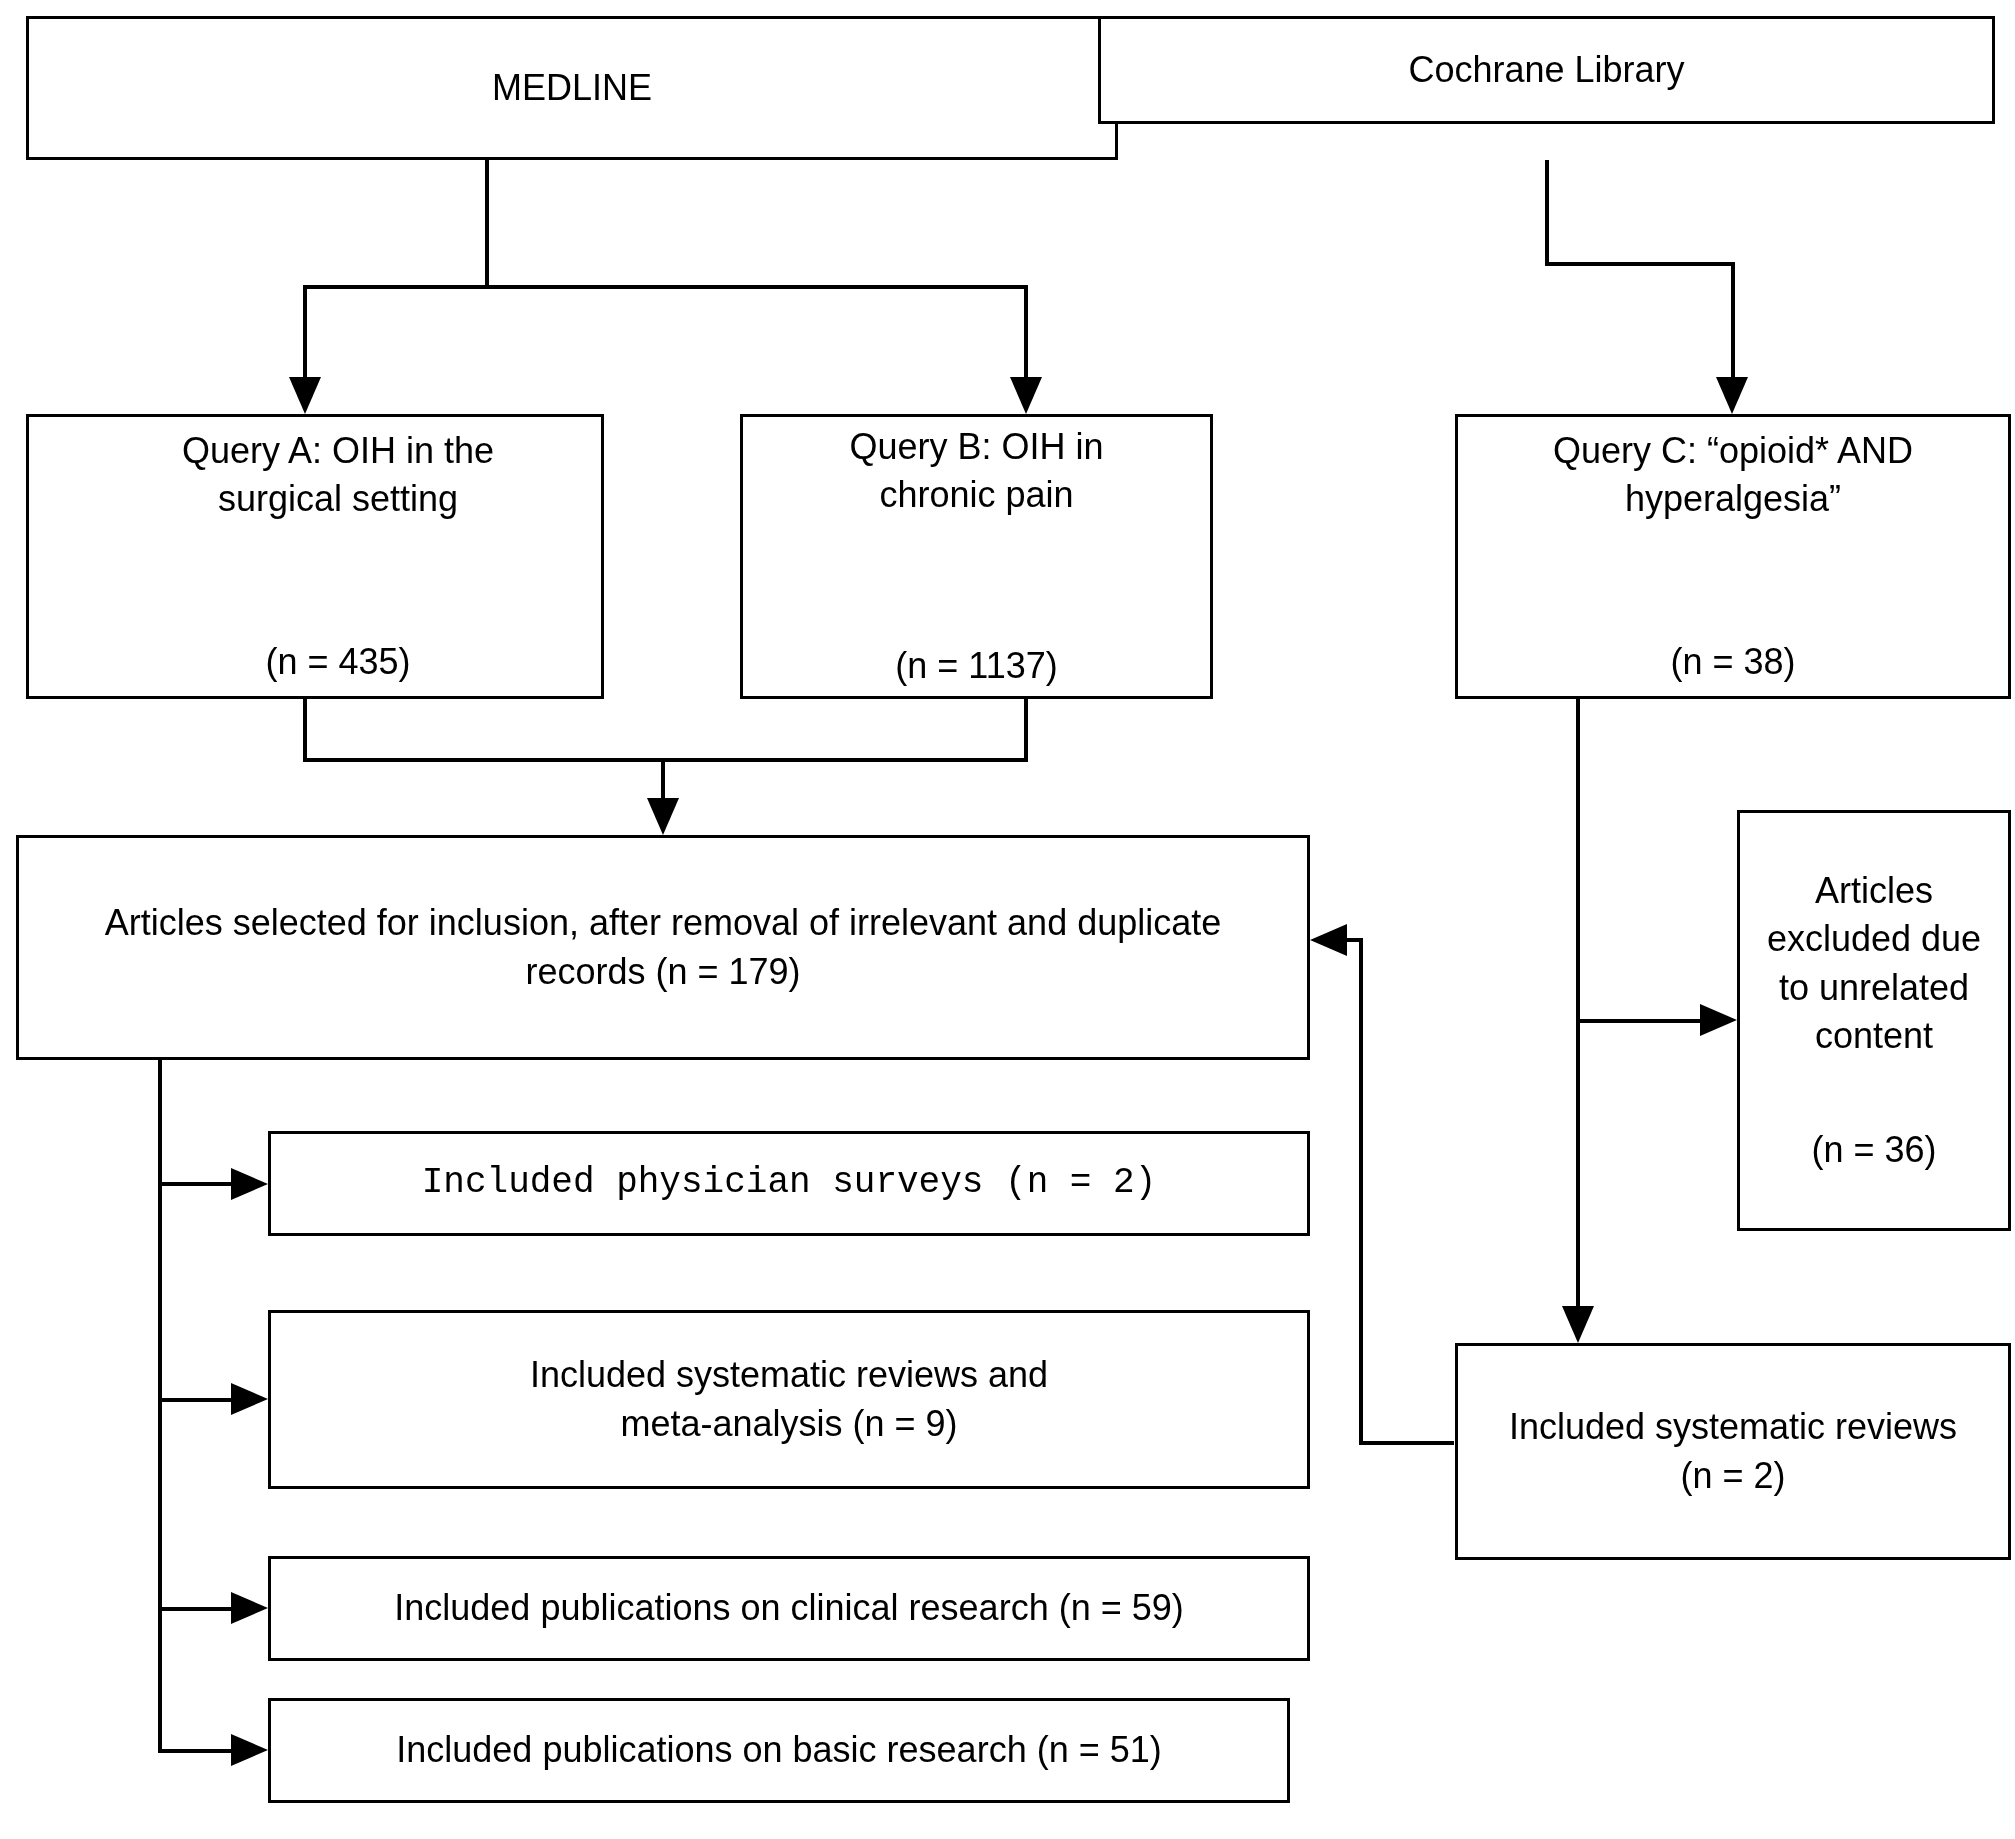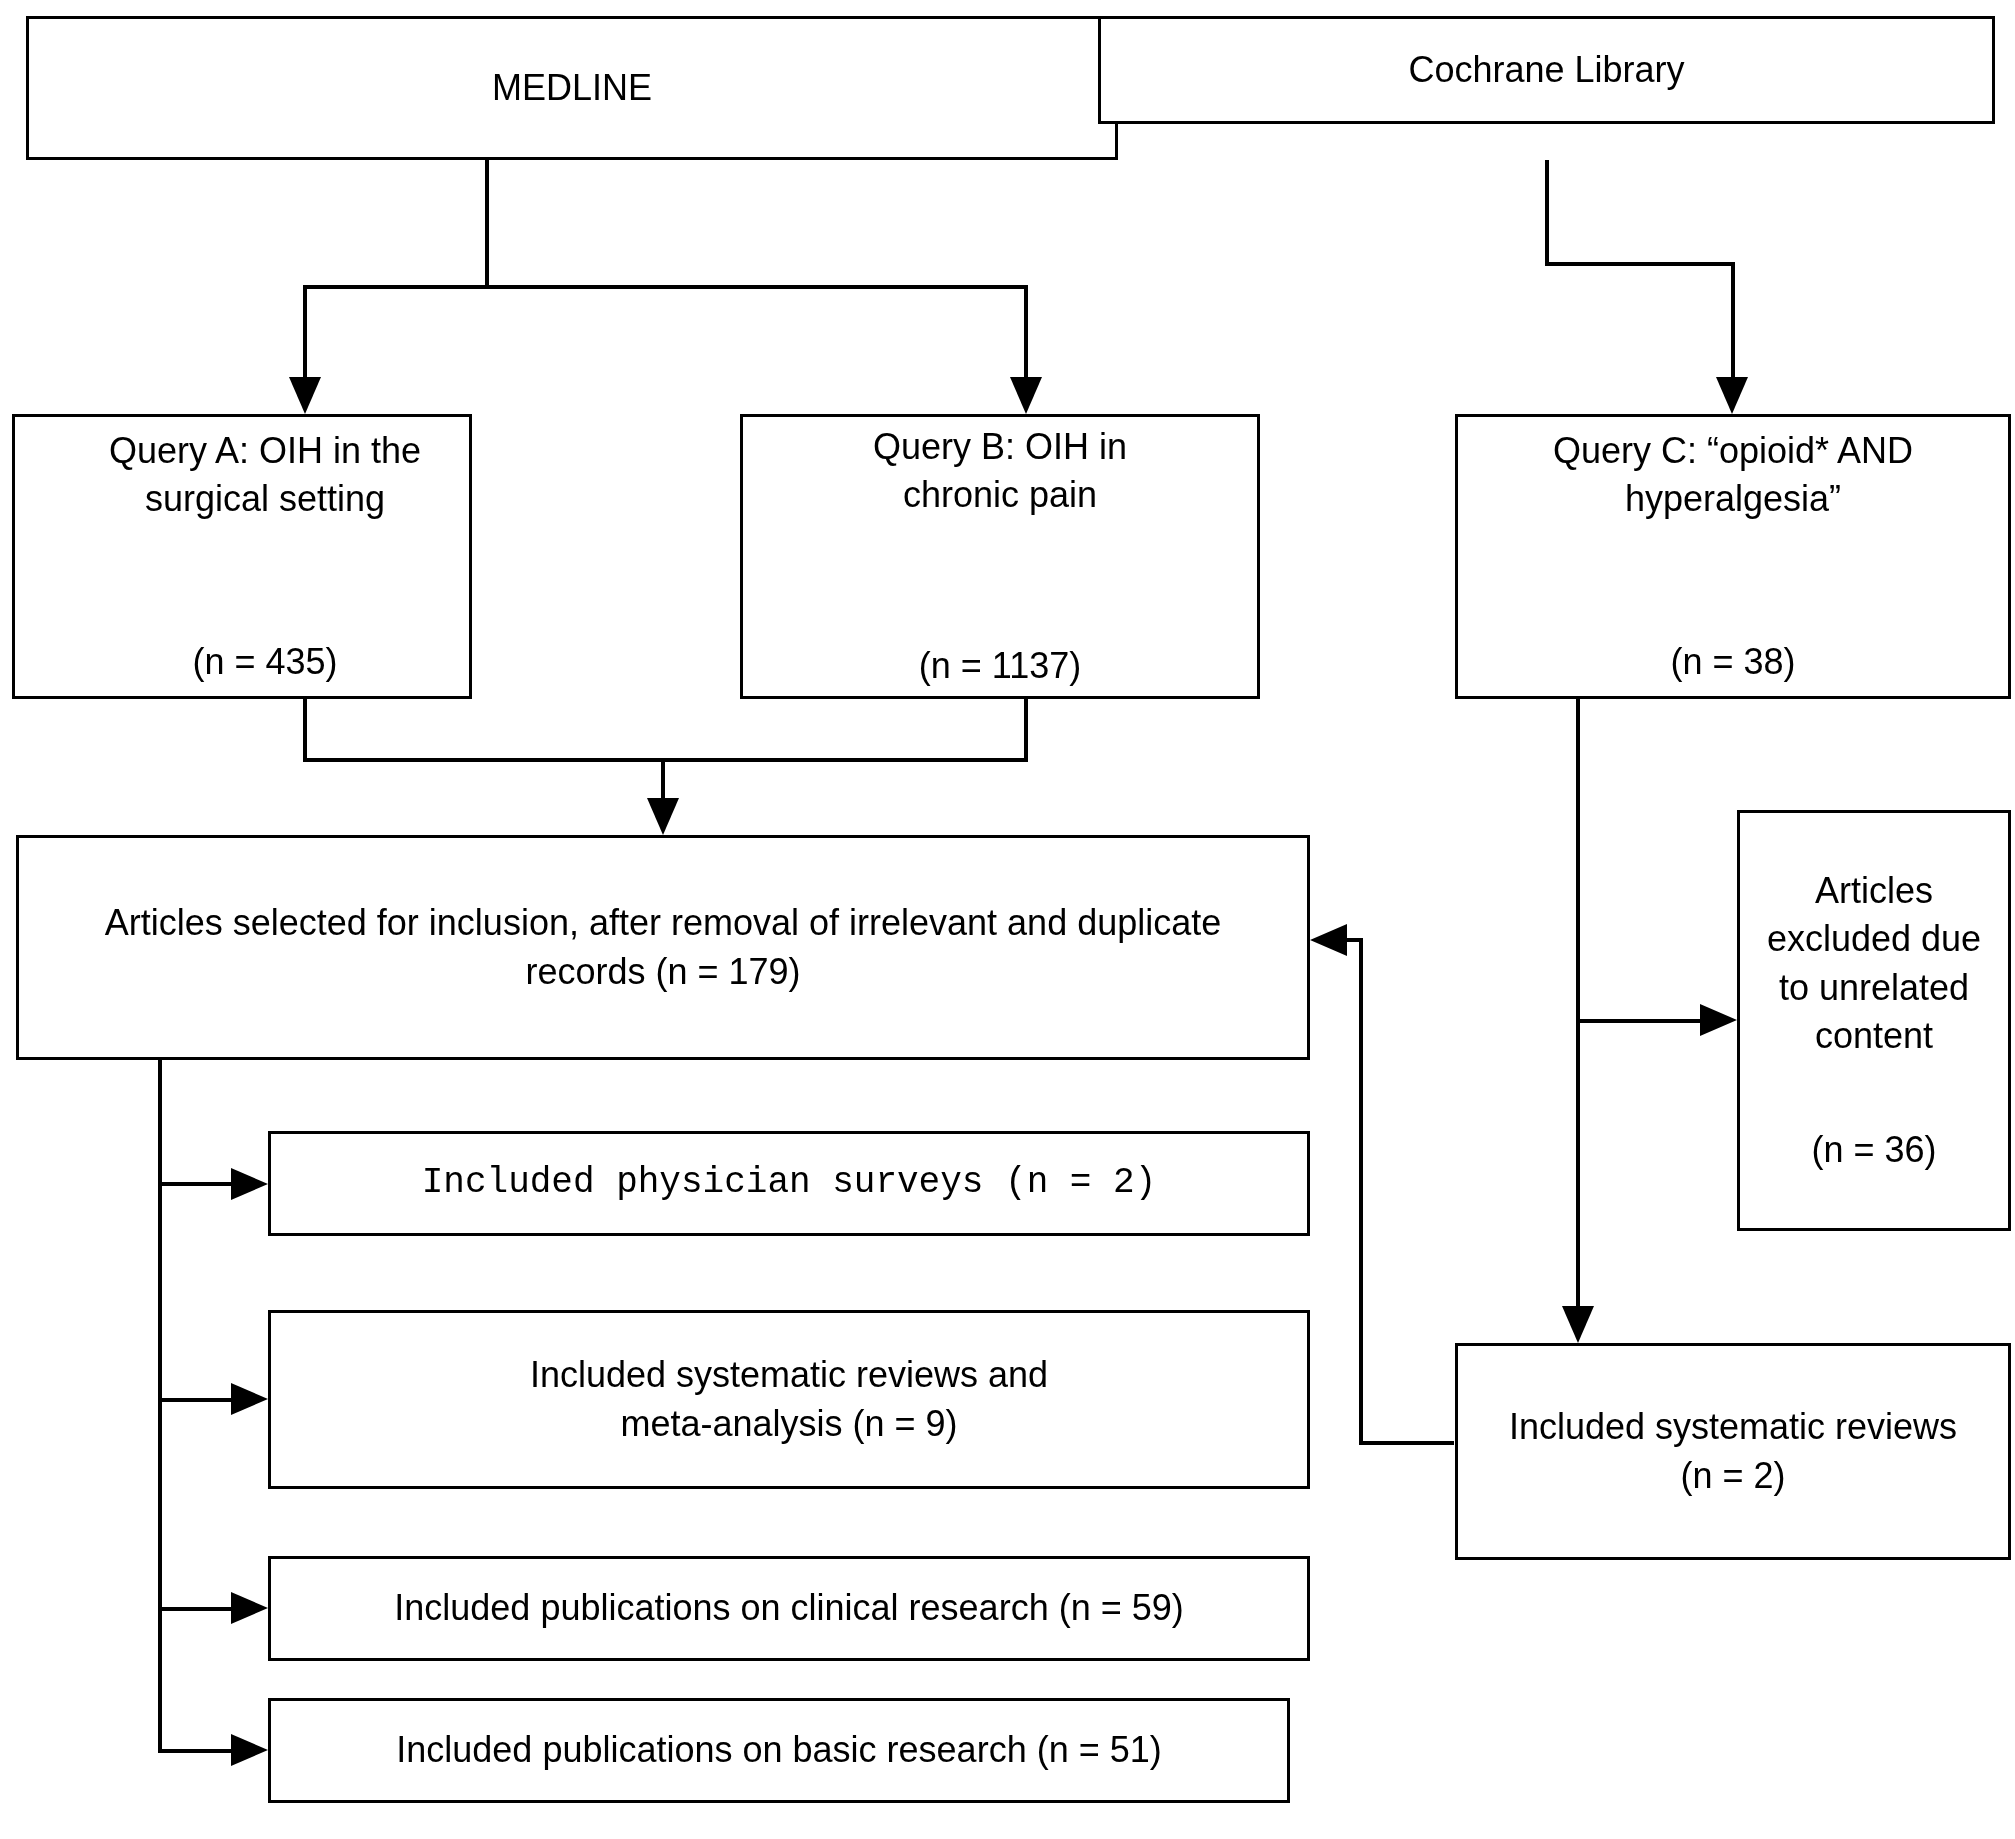--- a/index.html
+++ b/index.html
@@ -30,22 +30,22 @@
   .count.spaced-sm { margin-top: 65px; }
   .line { position: absolute; background: #000000; }
   .arrow { position: absolute; width: 0; height: 0; }
   .arrow.down  { border-left: 16px solid transparent; border-right: 16px solid transparent; border-top: 37px solid #000000; }
   .arrow.right { border-top: 16px solid transparent; border-bottom: 16px solid transparent; border-left: 37px solid #000000; }
   .arrow.left  { border-top: 16px solid transparent; border-bottom: 16px solid transparent; border-right: 37px solid #000000; }
 
   
   #box-medline           { left: 26px;   top: 16px;   width: 1092px; height: 144px; }
   #box-cochrane          { left: 1098px; top: 16px;   width: 897px; height: 108px; }
-  #box-query-a           { left: 12px;   top: 414px;  width: 460px;  height: 285px; padding-left: 46px; }
-  #box-query-b           { left: 740px;  top: 414px;  width: 520px;  height: 285px; gap: 8px; }
+  #box-query-a           { left: 26px;   top: 414px;  width: 578px;  height: 285px; padding-left: 46px; }
+  #box-query-b           { left: 740px;  top: 414px;  width: 473px;  height: 285px; gap: 8px; }
   #box-query-c           { left: 1455px; top: 414px;  width: 556px;  height: 285px; }
   #box-selection         { left: 16px;   top: 835px; width: 1294px; height: 225px; }
   #box-excluded          { left: 1737px; top: 810px; width: 274px;  height: 421px; }
   #box-included-surveys  { left: 268px;  top: 1131px; width: 1042px; height: 105px; font-family: Liberation Mono, monospace; }
   #box-included-meta     { left: 268px;  top: 1310px; width: 1042px; height: 179px; }
   #box-cochrane-included { left: 1455px; top: 1343px; width: 556px;  height: 217px; }
   #box-included-clinical { left: 268px;  top: 1556px; width: 1042px; height: 105px; }
   #box-included-basic    { left: 268px;  top: 1698px; width: 1022px; height: 105px; }
 
   #box-query-a .label  { max-width: 369px; }

